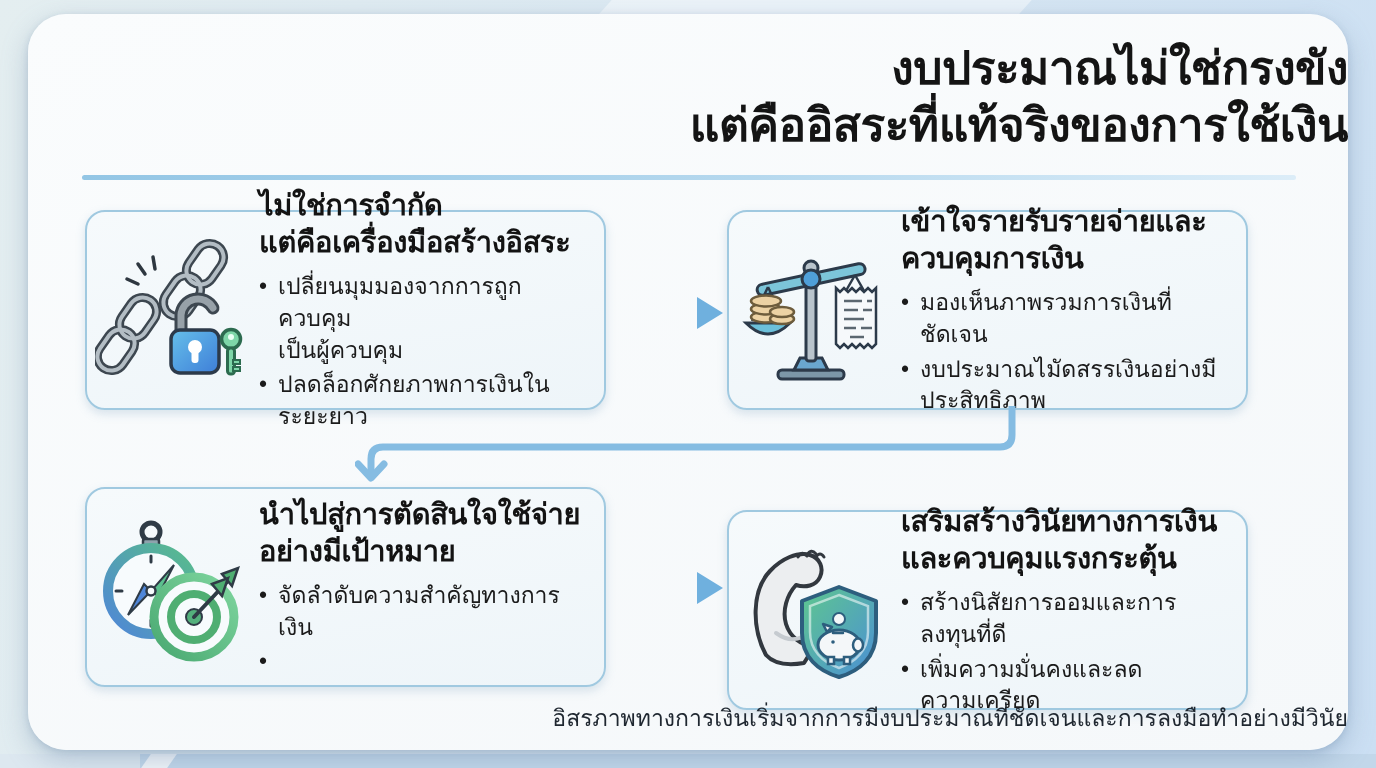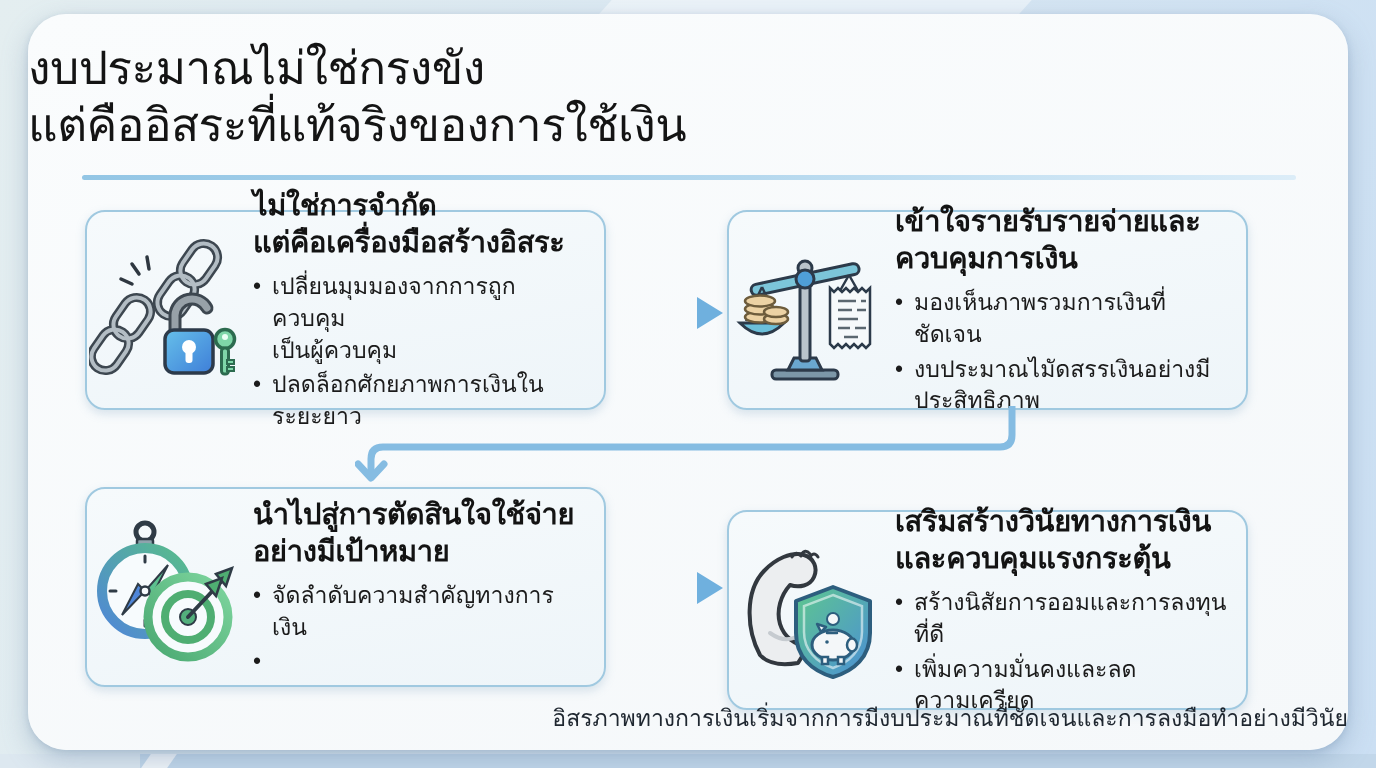--- a/index.html
+++ b/index.html
@@ -23,35 +23,35 @@
     background:#f2f6fa; transform:skewX(-35deg);
   }
   .main-card {
     position:absolute; left:28px; top:14px; width:1320px; height:736px;
     background:linear-gradient(160deg,#fafcfd 0%,#f5f8fa 100%);
     border-radius:38px;
     box-shadow:0 10px 26px rgba(110,140,170,.38), 0 2px 6px rgba(110,140,170,.25);
   }
   .page-title {
     position:absolute; top:26px; left:0; width:100%;
-    text-align:left; white-space:pre-line;
-    font-size:46px; line-height:1.24; font-weight:400; color:#141414;
+    text-align:right; white-space:pre-line;
+    font-size:46px; line-height:1.24; font-weight:700; color:#141414;
     letter-spacing:-.5px;
   }
   .title-divider {
     position:absolute; left:54px; top:161px; width:1214px; height:5px;
     border-radius:3px;
     background:linear-gradient(90deg,#93c6e5 0%,#b5d8ee 55%,#dcedf8 100%);
   }
   .feature-card {
     position:absolute; width:521px; height:200px;
     background:linear-gradient(170deg,#f6fafc 0%,#eef5f9 100%);
     border:2px solid #a0c9e0; border-radius:20px;
     box-shadow:0 4px 10px rgba(130,165,195,.28);
-    display:flex; align-items:center; padding:0 18px 0 0;
+    display:flex; align-items:center; padding:0 18px 0 6px;
   }
   .card-1 { left:57px;  top:196px; }
   .card-2 { left:699px; top:196px; }
   .card-3 { left:57px;  top:473px;justify-content:flex-end; }
   .card-4 { left:699px; top:496px; }
   .icon-box { width:152px; height:152px; flex:0 0 152px; display:flex; align-items:center; justify-content:center; }
   .card-text { flex:1; padding-left:14px; }
   .card-title {
     font-size:29px; font-weight:800; color:#131313;
     line-height:1.28; white-space:pre-line; margin-bottom:10px;

